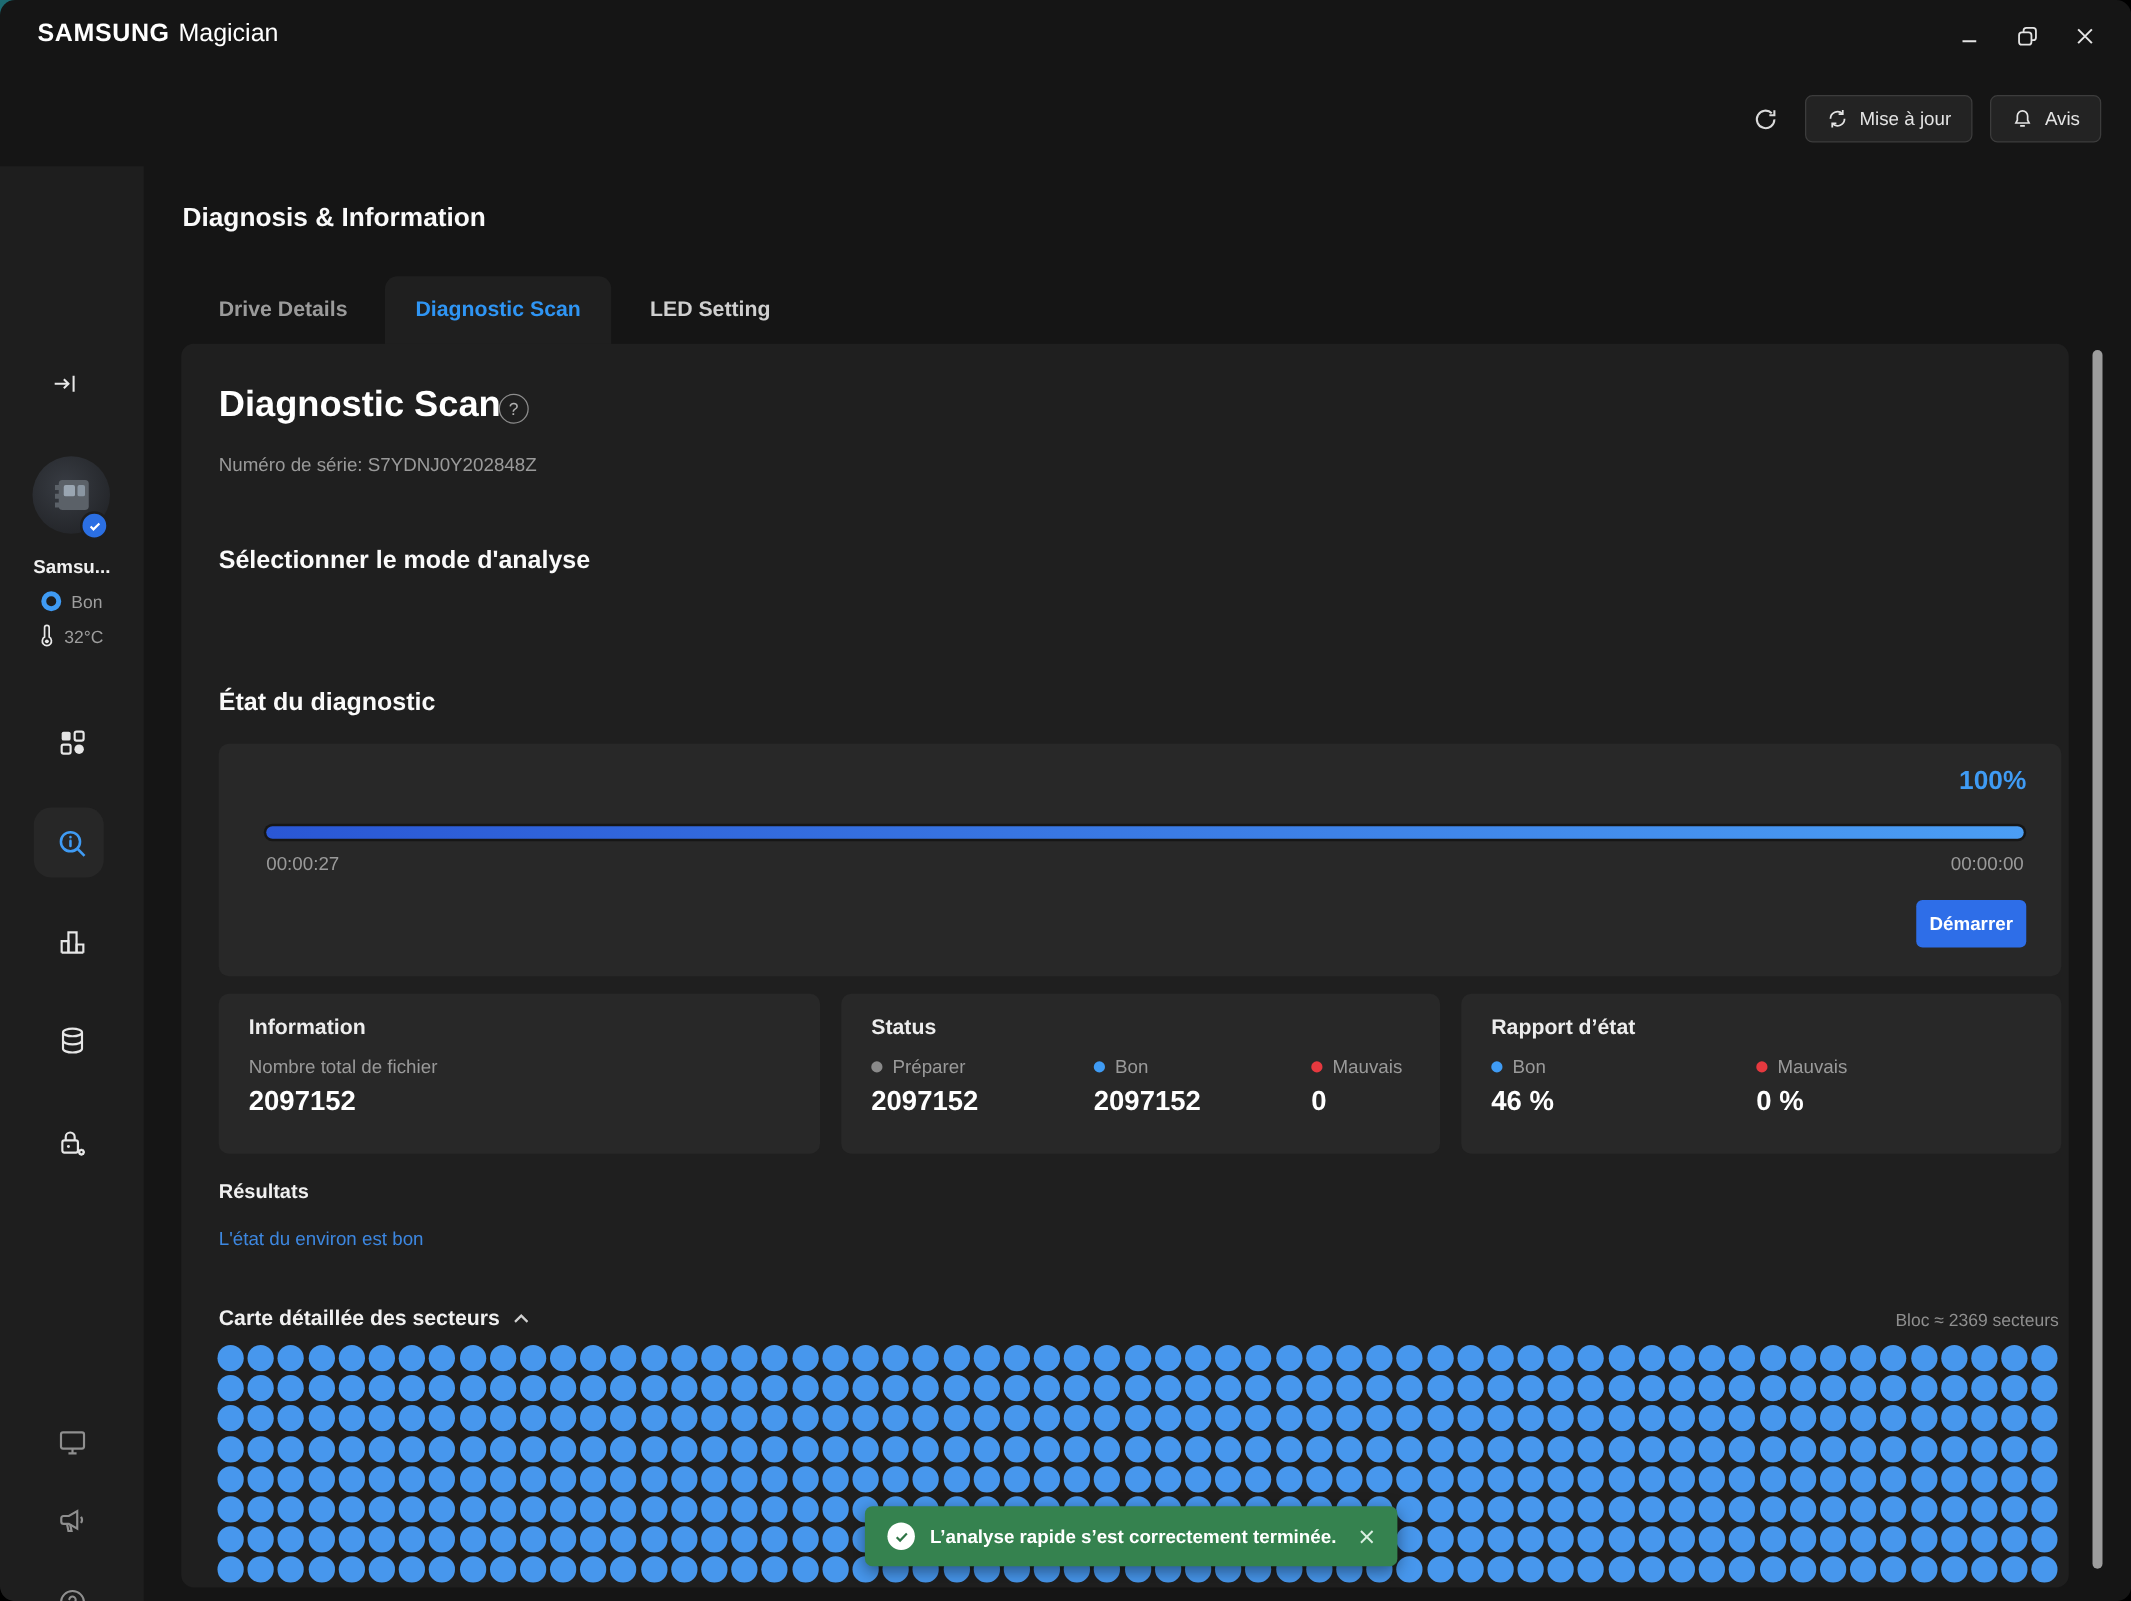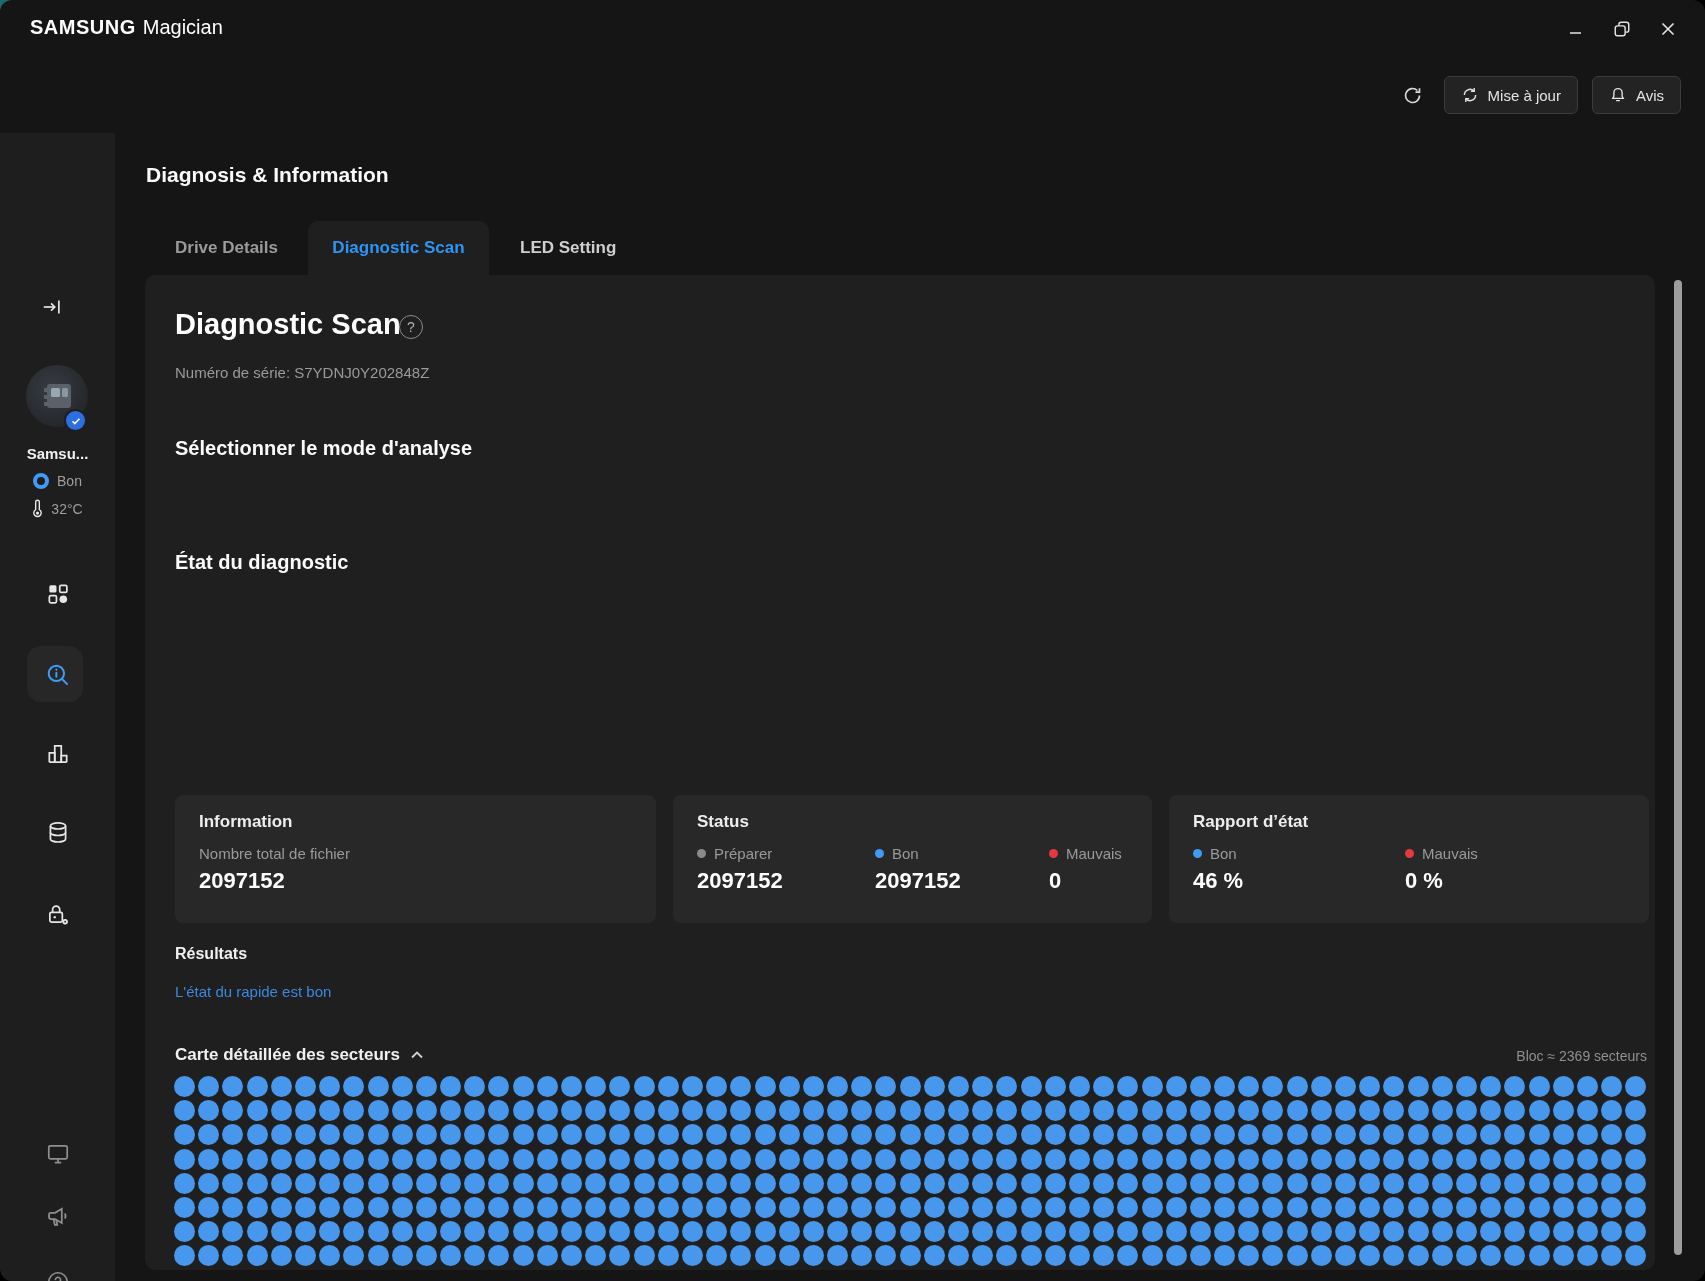--- a/index.html
+++ b/index.html
@@ -267,20 +267,29 @@
     <div id="panel" class="abs"></div>
 
     <div id="scan-title" class="abs">Diagnostic Scan</div>
     <div id="scan-help" class="abs">?</div>
     <div id="serial" class="abs">Numéro de série: S7YDNJ0Y202848Z</div>
 
     <div id="mode-label" class="abs">Sélectionner le mode d'analyse</div>
 
     <div id="diag-heading" class="abs">État du diagnostic</div>
 
+    <div id="progress-panel" class="abs">
+      <div id="progress-pct">100%</div>
+      <div id="progress-track">
+        <div id="progress-fill"></div>
+      </div>
+      <div id="time-elapsed">00:00:27</div>
+      <div id="time-remaining">00:00:00</div>
+      <div id="start-btn">Démarrer</div>
+    </div>
 
     <div id="card-info" class="card">
       <div class="card-title">Information</div>
       <div class="stat-col" style="left:24px;">
         <div class="stat-label">
             <span>Nombre total de fichier</span>
           </div>
         <div class="stat-value">2097152</div>
       </div>
     </div>
@@ -322,21 +331,21 @@
       <div class="stat-col" style="left:236px;">
         <div class="stat-label">
           <span class="stat-dot" style="background: rgb(230, 57, 63);"></span>
           <span>Mauvais</span>
         </div>
         <div class="stat-value">0 %</div>
       </div>
     </div>
 
     <div id="results-heading" class="abs">Résultats</div>
-    <div id="results-link" class="abs">L'état du rapide est bon</div>
+    <div id="results-link" class="abs">L'état du environ est bon</div>
 
     <div id="map-heading" class="abs">
       <span>Carte détaillée des secteurs</span>
       <span id="map-chevron">
         <svg width="14" height="10" viewBox="0 0 14 10" fill="none" stroke="currentColor" stroke-width="1.8">
             <path d="M2 7.5L7 2.5l5 5"></path>
           </svg>
       </span>
     </div>
     <div id="map-blocks">Bloc ≈ 2369 secteurs</div>
@@ -824,16 +833,29 @@
         <div class="dot" style="background: rgb(71, 151, 237);"></div>
         <div class="dot" style="background: rgb(71, 151, 237);"></div>
         <div class="dot" style="background: rgb(71, 151, 237);"></div>
         <div class="dot" style="background: rgb(71, 151, 237);"></div>
         <div class="dot" style="background: rgb(71, 151, 237);"></div>
         <div class="dot" style="background: rgb(71, 151, 237);"></div>
         <div class="dot" style="background: rgb(71, 151, 237);"></div>
         <div class="dot" style="background: rgb(71, 151, 237);"></div>
       </div>
 
+    <div id="toast" class="abs">
+      <span id="toast-check">
+        <svg width="13" height="13" viewBox="0 0 24 24" fill="none" stroke="currentColor" stroke-width="3.2">
+            <path d="M4.5 12.5l5 5L19.5 7"></path>
+          </svg>
+      </span>
+      <span id="toast-msg">L’analyse rapide s’est correctement terminée.</span>
+      <span id="toast-close">
+        <svg width="13" height="13" viewBox="0 0 14 14">
+            <path d="M2 2l10 10M12 2L2 12" stroke="currentColor" stroke-width="1.7"></path>
+          </svg>
+      </span>
+    </div>
 
     <div id="scrollbar" class="abs"></div>
   </div>
 </div>
 
 </body></html>

